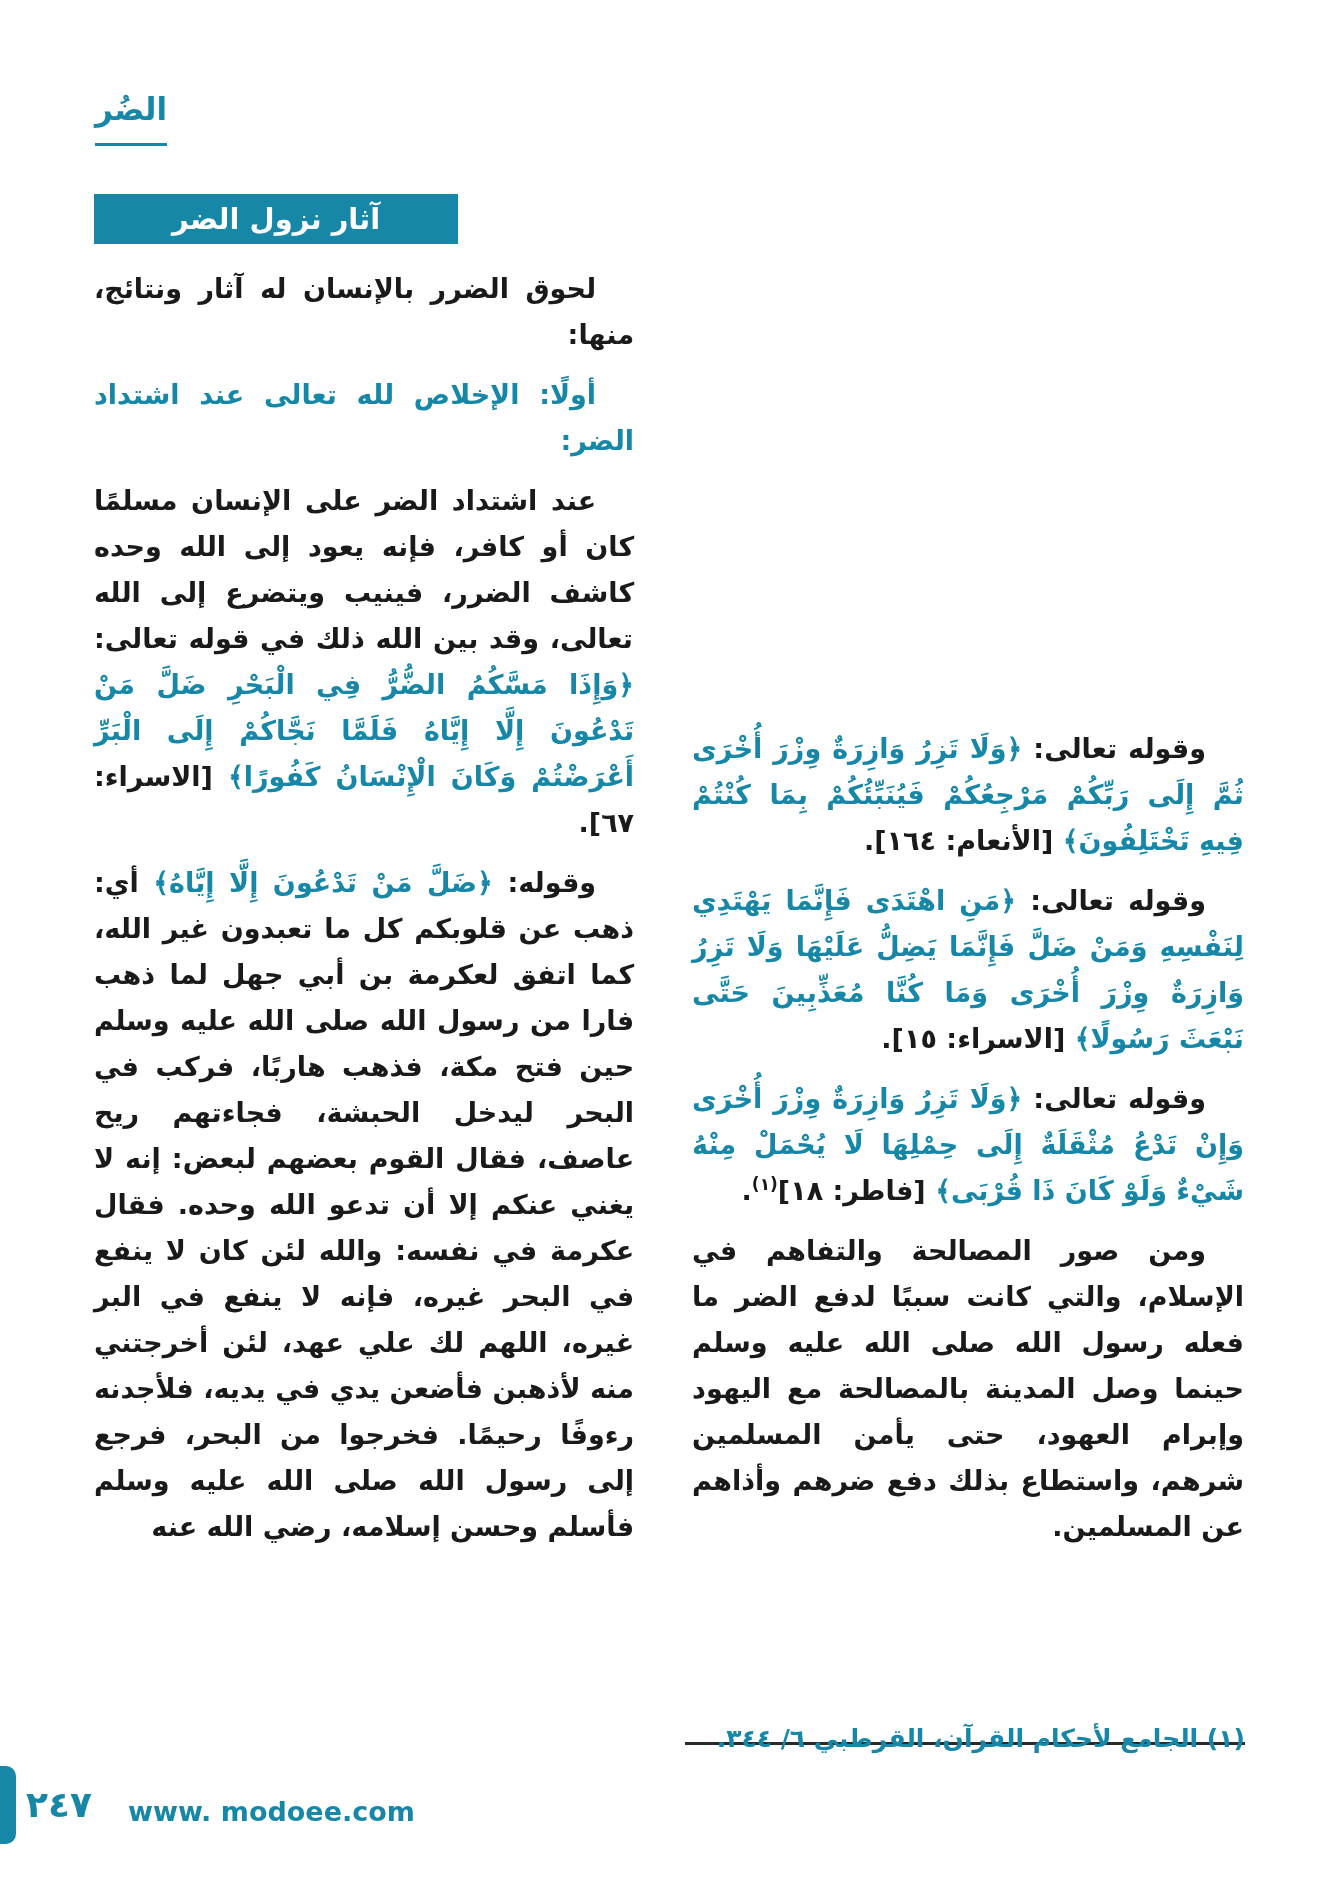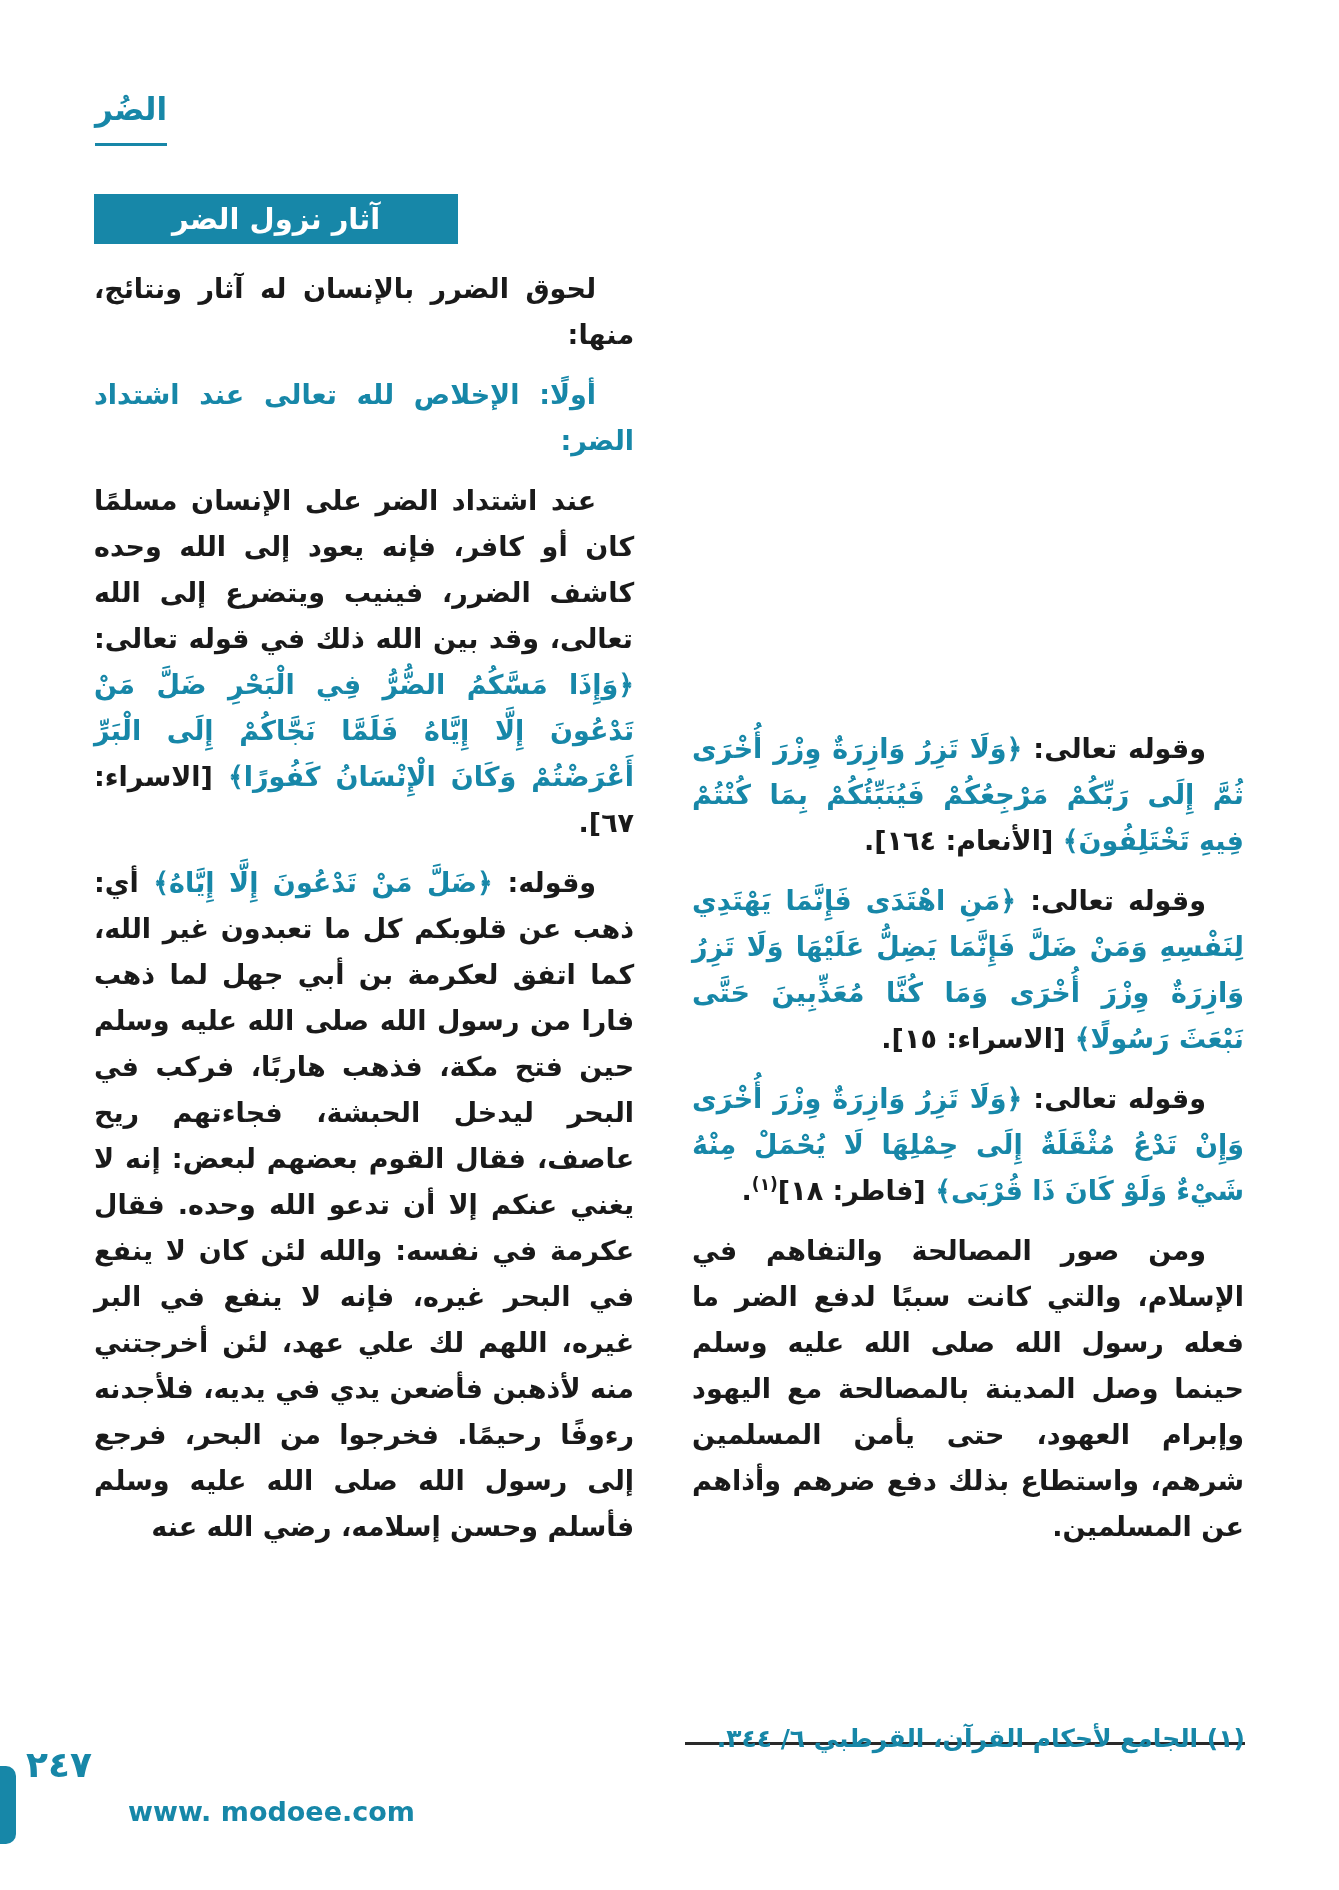--- a/index.html
+++ b/index.html
@@ -96,21 +96,21 @@
     left: 0;
     top: 1766px;
     width: 16px;
     height: 78px;
     background: #1787a8;
     border-radius: 0 10px 10px 0;
   }
   .page-number {
     position: absolute;
     left: 26px;
-    top: 1744px;
+    top: 1784px;
     color: #1787a8;
     font-size: 36px;
     font-weight: bold;
     direction: rtl;
   }
   .website {
     position: absolute;
     left: 128px;
     top: 1796px;
     color: #1787a8;

